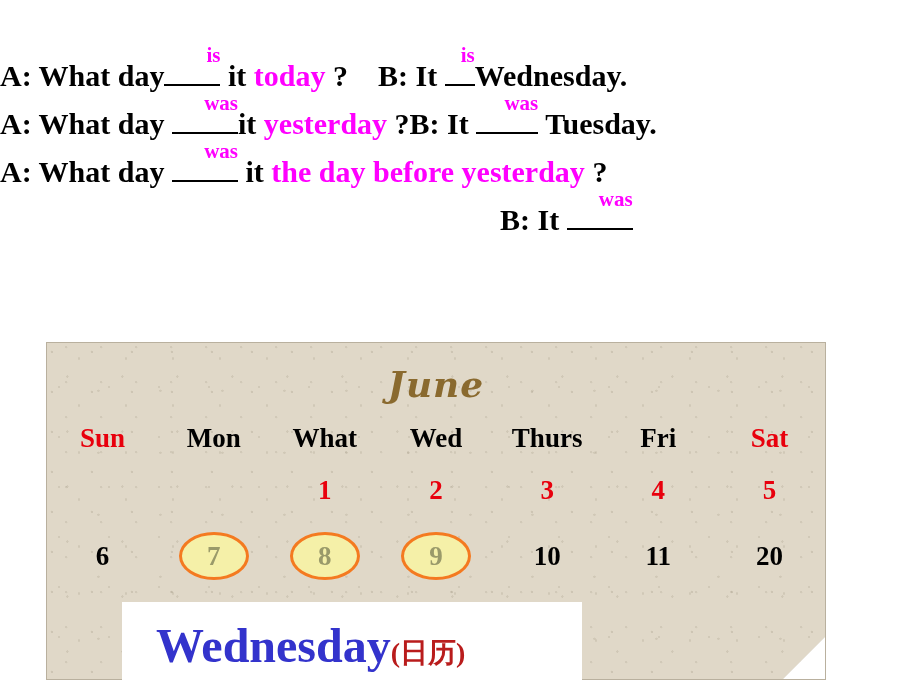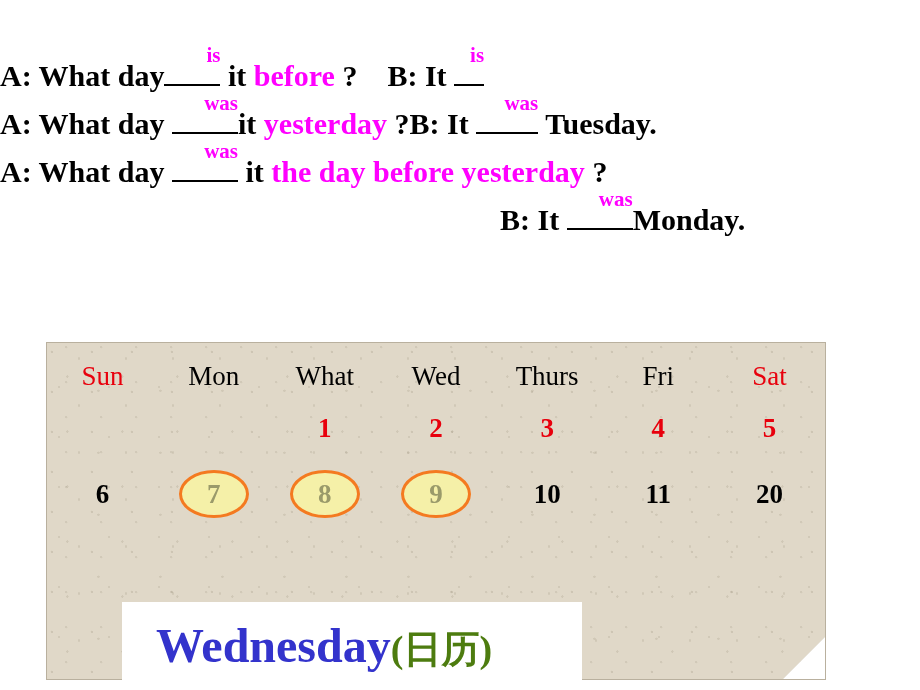--- a/index.html
+++ b/index.html
@@ -125,21 +125,21 @@
   }
   .cal-grid {
     position: relative;
     margin-top: 14px;
     width: 100%;
     border-collapse: collapse;
     table-layout: fixed;
   }
   .cal-grid th {
     font-family: "Liberation Serif", serif;
-    font-weight: normal;
+    font-weight: bold;
     font-size: 27px;
     padding: 4px 0;
     text-align: center;
   }
   .cal-grid td {
     font-family: "Liberation Serif", serif;
     font-weight: bold;
     font-size: 27px;
     padding: 10px 0;
     text-align: center;
@@ -179,38 +179,38 @@
   .title-text {
     font-family: "Liberation Serif", serif;
     font-weight: bold;
     font-size: 48px;
     color: #3333cc;
     line-height: 88px;
     padding-left: 34px;
     white-space: nowrap;
   }
   .title-cn {
-    font-size: 38px;
-    color: #4d7c0f;
+    font-size: 28px;
+    color: #b91c1c;
     font-weight: bold;
   }
 </style>
 </head>
 <body>
 
 <div class="dialogue">
 
   <div class="dline">
     <span>A: What day</span><span class="blankwrap"><span class="ansfill">is</span><span class="underline-span sp4"></span></span>
     <span>it</span>
-    <span class="pink">before</span>
+    <span class="pink">today</span>
     <span>?</span>
     &nbsp;&nbsp;
     <span>B: It</span>
-    <span class="blankwrap"><span class="ansfill">is</span><span class="underline-span sp3"></span></span>
+    <span class="blankwrap"><span class="ansfill">is</span><span class="underline-span sp3"></span></span><span>Wednesday.</span>
   </div>
 
   <div class="dline">
     <span>A: What day</span>
     <span class="blankwrap"><span class="ansfill">was</span><span class="underline-span sp5"></span></span><span>it</span>
     <span class="pink">yesterday</span>
     <span>?</span><span>B: It</span>
     <span class="blankwrap"><span class="ansfill">was</span><span class="underline-span sp6"></span></span>
     <span>Tuesday.</span>
   </div>
@@ -218,26 +218,27 @@
   <div class="dline">
     <span>A: What day</span>
     <span class="blankwrap"><span class="ansfill">was</span><span class="underline-span sp5"></span></span>
     <span>it</span>
     <span class="pink">the day before yesterday</span>
     <span>?</span>
   </div>
 
   <div class="dline indented">
     <span>B: It</span>
-    <span class="blankwrap"><span class="ansfill">was</span><span class="underline-span sp5"></span></span><span>Monday.</span>
+    <span class="blankwrap"><span class="ansfill">was</span><span class="underline-span sp5"></span></span>
   </div>
 
 </div>
 
 <div class="calendar-card">
+  <div class="cal-month">June</div>
 
   <table class="cal-grid">
     <thead>
       <tr>
         <th class="hdr-red">Sun</th>
         <th class="hdr-blk">Mon</th>
         <th class="hdr-blk">What</th>
         <th class="hdr-blk">Wed</th>
         <th class="hdr-blk">Thurs</th>
         <th class="hdr-blk">Fri</th>

